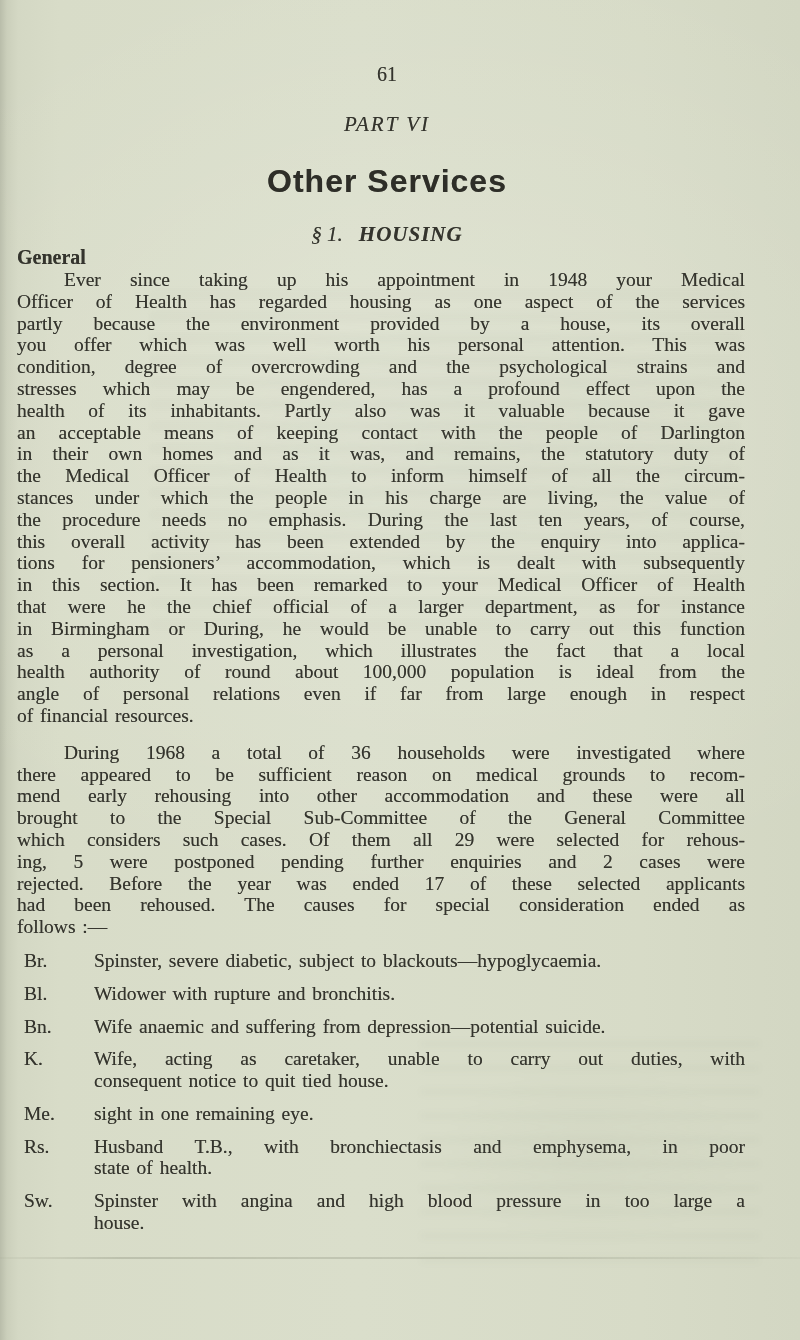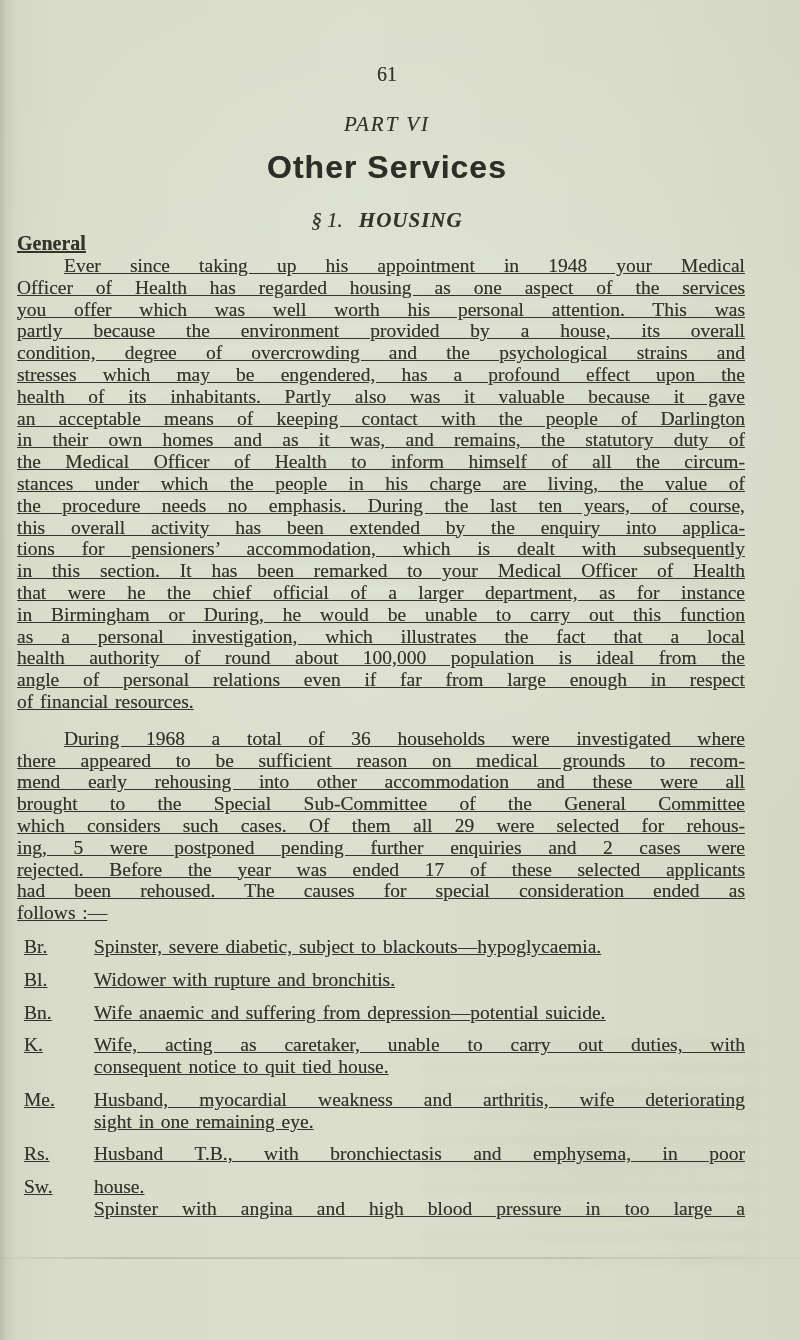--- a/index.html
+++ b/index.html
@@ -38,29 +38,29 @@
     background:
       radial-gradient(ellipse 60% 55% at 50% 50%, rgba(110,124,104,0.10), rgba(110,124,104,0) 75%),
       repeating-linear-gradient(180deg, rgba(104,118,98,0.08) 0 8px, rgba(104,118,98,0.00) 8px 24px);
   }
 
   
   .heading-block { text-align: center; padding-right: 26px; }
   .page-number  { padding-top: 63px; font-size: 20px; line-height: 22px; }
   .part-heading { margin-top: 27px; font-size: 21px; line-height: 24px; letter-spacing: 2px; font-style: italic; }
   .main-title {
-    margin: 14px 0 0 0; font-family: "Liberation Sans", "DejaVu Sans", sans-serif;
+    margin: 28px 0 0 0; font-family: "Liberation Sans", "DejaVu Sans", sans-serif;
     font-weight: 700; font-size: 32px; line-height: 34px; letter-spacing: 1px; color: #2e2e28;
   }
   .section-heading { margin-top: 24px; font-size: 21px; line-height: 24px; font-style: italic; }
   .section-symbol  { margin-right: 16px; }
   .section-name    { font-weight: 700; letter-spacing: 1px; }
 
   
-  .bodycol { padding: 0 55px 0 17px; text-decoration: underline; }
+  .bodycol { padding: 0 55px 0 17px; }
   .subheading { margin: 0; font-size: 20px; line-height: 23px; font-weight: 700; }
 
   .tline {
     font-size: 19.5px; line-height: 21.8px;
     text-align: justify; text-align-last: justify;
     word-spacing: 0.10em; white-space: normal;
   }
   .tline-last { text-align-last: left; }
   .paragraph .tline-first { text-indent: 47px; }
   .paragraph + .paragraph { margin-top: 15px; }
@@ -87,22 +87,22 @@
       <span class="section-symbol">§ 1.</span><span class="section-name">HOUSING</span>
     </div>
   </div>
 
   <div class="bodycol">
     <h2 class="subheading">General</h2>
     <div class="paragraphs">
   <div class="paragraph">
           <div class="tline tline-first">Ever since taking up his appointment in 1948 your Medical</div>
           <div class="tline">Officer of Health has regarded housing as one aspect of the services</div>
+          <div class="tline">partly because the environment provided by a house, its overall</div>
           <div class="tline">you offer which was well worth his personal attention. This was</div>
-          <div class="tline">partly because the environment provided by a house, its overall</div>
           <div class="tline">condition, degree of overcrowding and the psychological strains and</div>
           <div class="tline">stresses which may be engendered, has a profound effect upon the</div>
           <div class="tline">health of its inhabitants. Partly also was it valuable because it gave</div>
           <div class="tline">an acceptable means of keeping contact with the people of Darlington</div>
           <div class="tline">in their own homes and as it was, and remains, the statutory duty of</div>
           <div class="tline">the Medical Officer of Health to inform himself of all the circum-</div>
           <div class="tline">stances under which the people in his charge are living, the value of</div>
           <div class="tline">the procedure needs no emphasis. During the last ten years, of course,</div>
           <div class="tline">this overall activity has been extended by the enquiry into applica-</div>
           <div class="tline">tions for pensioners’ accommodation, which is dealt with subsequently</div>
@@ -153,35 +153,35 @@
     <div class="case-label">K.</div>
     <div class="case-text">
             <div class="tline tline-first">Wife, acting as caretaker, unable to carry out duties, with</div>
             <div class="tline tline-last">consequent notice to quit tied house.</div>
           </div>
   </div>
 
   <div class="case-row">
     <div class="case-label">Me.</div>
     <div class="case-text">
-            <div class="tline tline-first">Husband, myocardial weakness and arthritis, wife deteriorating</div>
             <div class="tline tline-last">sight in one remaining eye.</div>
           </div>
   </div>
 
   <div class="case-row">
     <div class="case-label">Rs.</div>
     <div class="case-text">
             <div class="tline tline-first">Husband T.B., with bronchiectasis and emphysema, in poor</div>
+            <div class="tline tline-last">state of health.</div>
           </div>
   </div>
 
   <div class="case-row">
     <div class="case-label">Sw.</div>
     <div class="case-text">
+            <div class="tline tline-first">Spinster with angina and high blood pressure in too large a</div>
             <div class="tline tline-last">house.</div>
-            <div class="tline tline-first">Spinster with angina and high blood pressure in too large a</div>
           </div>
   </div>
 </div>
   </div>
 
 </div>
 
 </body></html>

